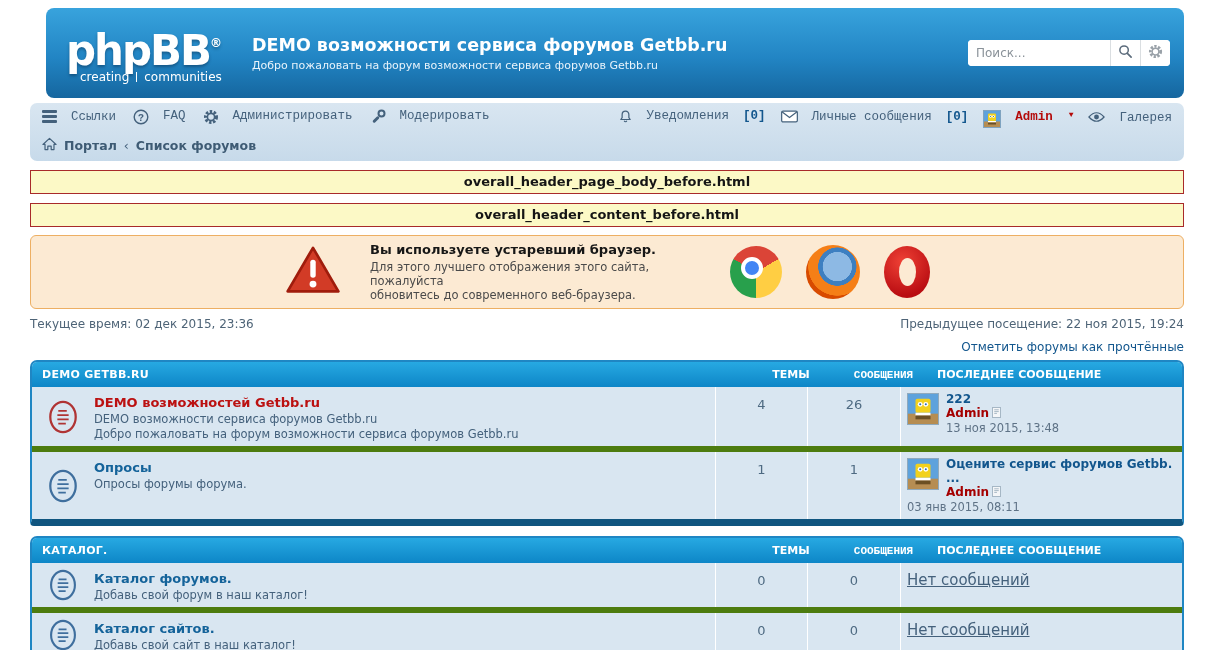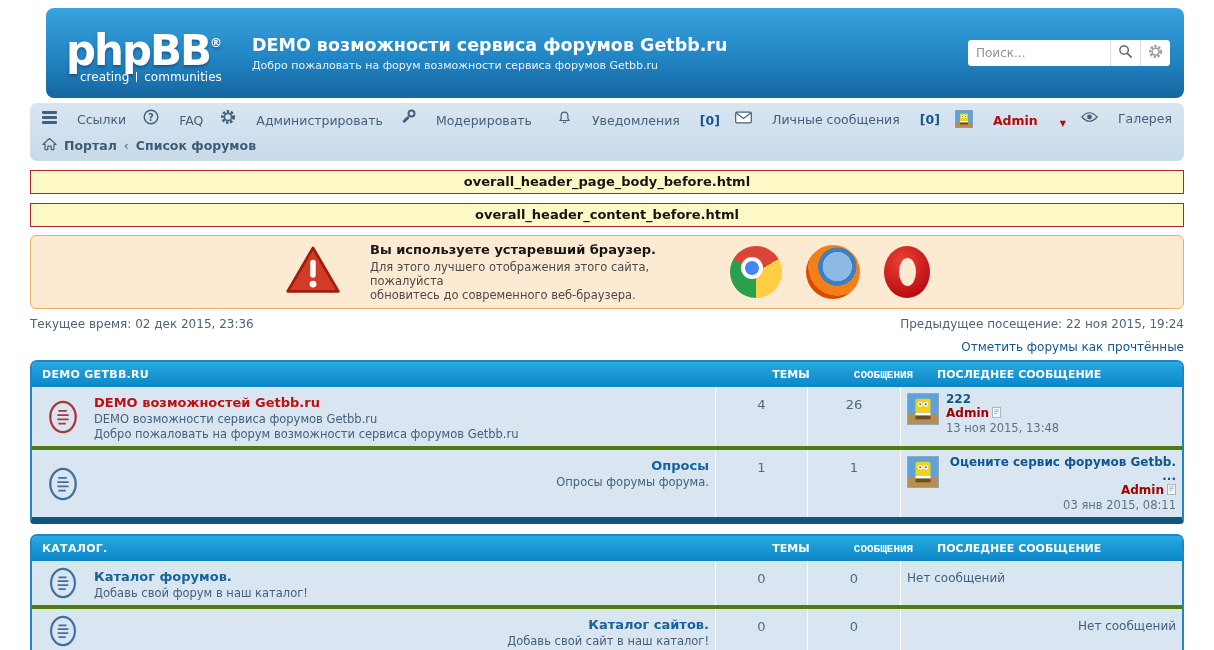--- a/index.html
+++ b/index.html
@@ -32,21 +32,21 @@
     font-family:inherit; }
   .searchbox input::placeholder { color:#8a9299; }
   .sbtn { display:flex; align-items:center; justify-content:center; width:30px;
     background:#fff; border:0; border-left:1px solid #dadee1; cursor:pointer; padding:0; }
 
   
   .navbar { margin-top:5px; background:linear-gradient(180deg,#d9e6f1,#c7daea);
     border-radius:7px; padding:2px 12px; }
   .nav-row { display:flex; align-items:center; height:27px; font-size:12.5px; color:#44617c; }
   .nav-left { display:flex; gap:17px; align-items:center; }
-  .nav-a { display:flex; align-items:flex-end; gap:20px; color:#44617c; }
+  .nav-a { display:flex; align-items:flex-start; gap:14px; color:#44617c;font-family:Liberation Mono, monospace; }
   .nav-right { margin-left:auto; display:flex; gap:15px; align-items:center; }
   .cnt { font-weight:bold; color:#12568d; }
   .uname { color:#b40a0a; font-weight:bold; }
   .caret { color:#b40a0a; font-size:8px; margin-left:2px; }
   .avatar-mini { width:18px; height:18px; display:inline-block; border:1px solid #7fa3c0; }
   .avatar-mini svg { display:block; }
   .crumbs { font-weight:bold; color:#3e5b74; gap:7px; }
   .crumb-sep { font-weight:normal; color:#44617c; }
   .crumbs a { color:#3e5b74; }
 
@@ -85,41 +85,41 @@
   .cat + .cat { margin-top:10px; }
   .cat-head { display:flex; align-items:center; height:25px;
     background:linear-gradient(180deg,#27a9e2,#0d86c7); color:#fff; font-size:11px; font-weight:bold; }
   .cat-title { flex:1; padding-left:10px; letter-spacing:.3px; }
   .colh { text-align:center; flex:none; }
   .colh.topics { width:92px; }
   .colh.posts { width:93px;font-family:Liberation Mono, monospace; }
   .colh.last { width:252px; text-align:left; padding-left:7px; }
   .frow { display:flex; align-items:stretch; min-height:48px; }
   .cat2 .frow { min-height:40px; }
-  .frow + .frow { border-top:4px solid #4d7c0f;text-align:right; }
+  .frow + .frow { border-top:6px solid #4d7c0f; }
   .ficon { width:62px; flex:none; display:flex; align-items:center; justify-content:center; padding:5px 0; }
   .ficon.red { color:#b03434; }
   .ficon.blue { color:#3f6f9e; }
   .finfo { flex:1; padding:5px 6px 5px 0; }
   .fname { font-size:13px; font-weight:bold; line-height:15px; display:inline-block; }
   .fname.unread { color:#bb1111; }
   .fname.read { color:#14639a; }
   .fdesc { font-size:11.5px; color:#44617c; margin-top:2px; line-height:13px; }
   .fnum { width:92px; flex:none; border-left:1px solid #fff; display:flex;
     align-items:flex-start; justify-content:center; padding-top:10px; font-size:13px; color:#4e6a82; }
   .fnum.posts { width:93px; }
   .flast { width:282px; flex:none; border-left:1px solid #fff; padding:5px 6px;
     font-size:12px; line-height:14px; color:#5e7286; }
   .avatar { float:left; width:32px; height:32px; margin:1px 7px 2px 0; border:1px solid #8fa9bd; }
   .avatar svg { display:block; }
   .lsub { font-weight:bold; color:#12568d; }
   .lauthor { font-weight:bold; color:#a50000; }
   .goto { display:inline-block; vertical-align:-1px; margin-left:3px; }
   .ltime { font-size:11.5px; color:#5e7286; }
-  .noposts { font-size:12px; color:#44617c; display:inline-block; padding-top:5px; }
+  .noposts { font-size:15px; color:#44617c; display:inline-block; padding-top:5px;text-decoration:underline; }
 </style>
 </head>
 <body>
 
 <div class="wrap">
 
   <div class="site-header">
     <a class="logo">
       <div class="logo-text"><span>phpBB</span><sup>®</sup></div>
       <div class="logo-tag">

